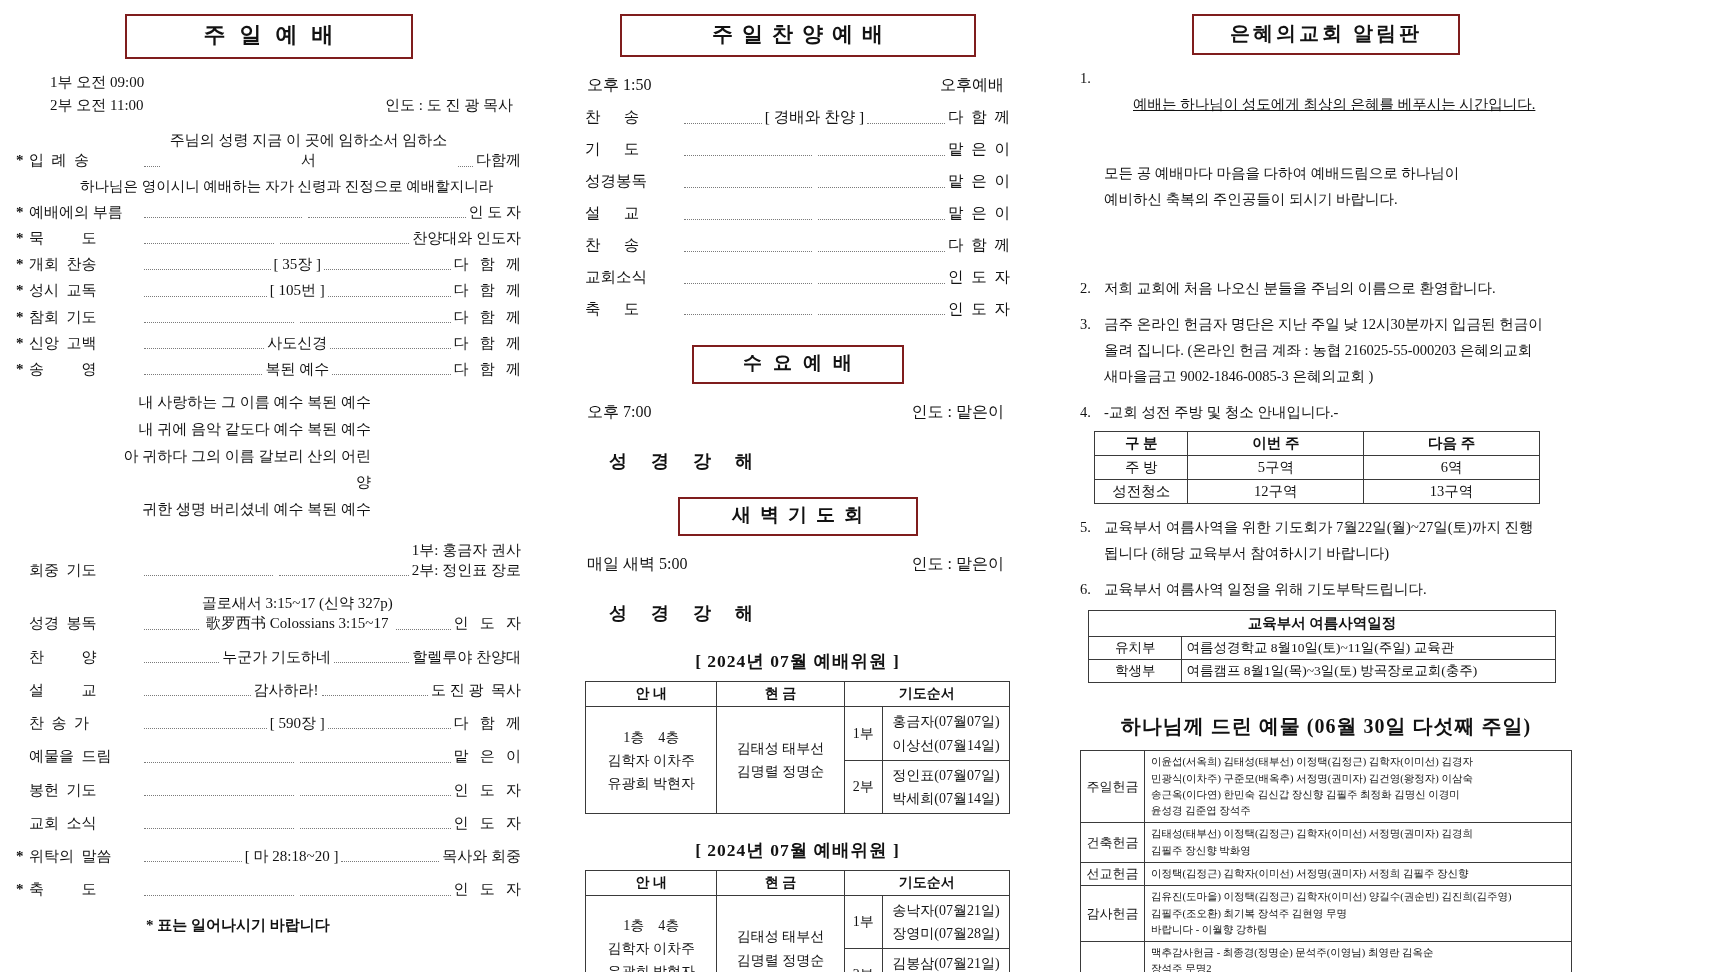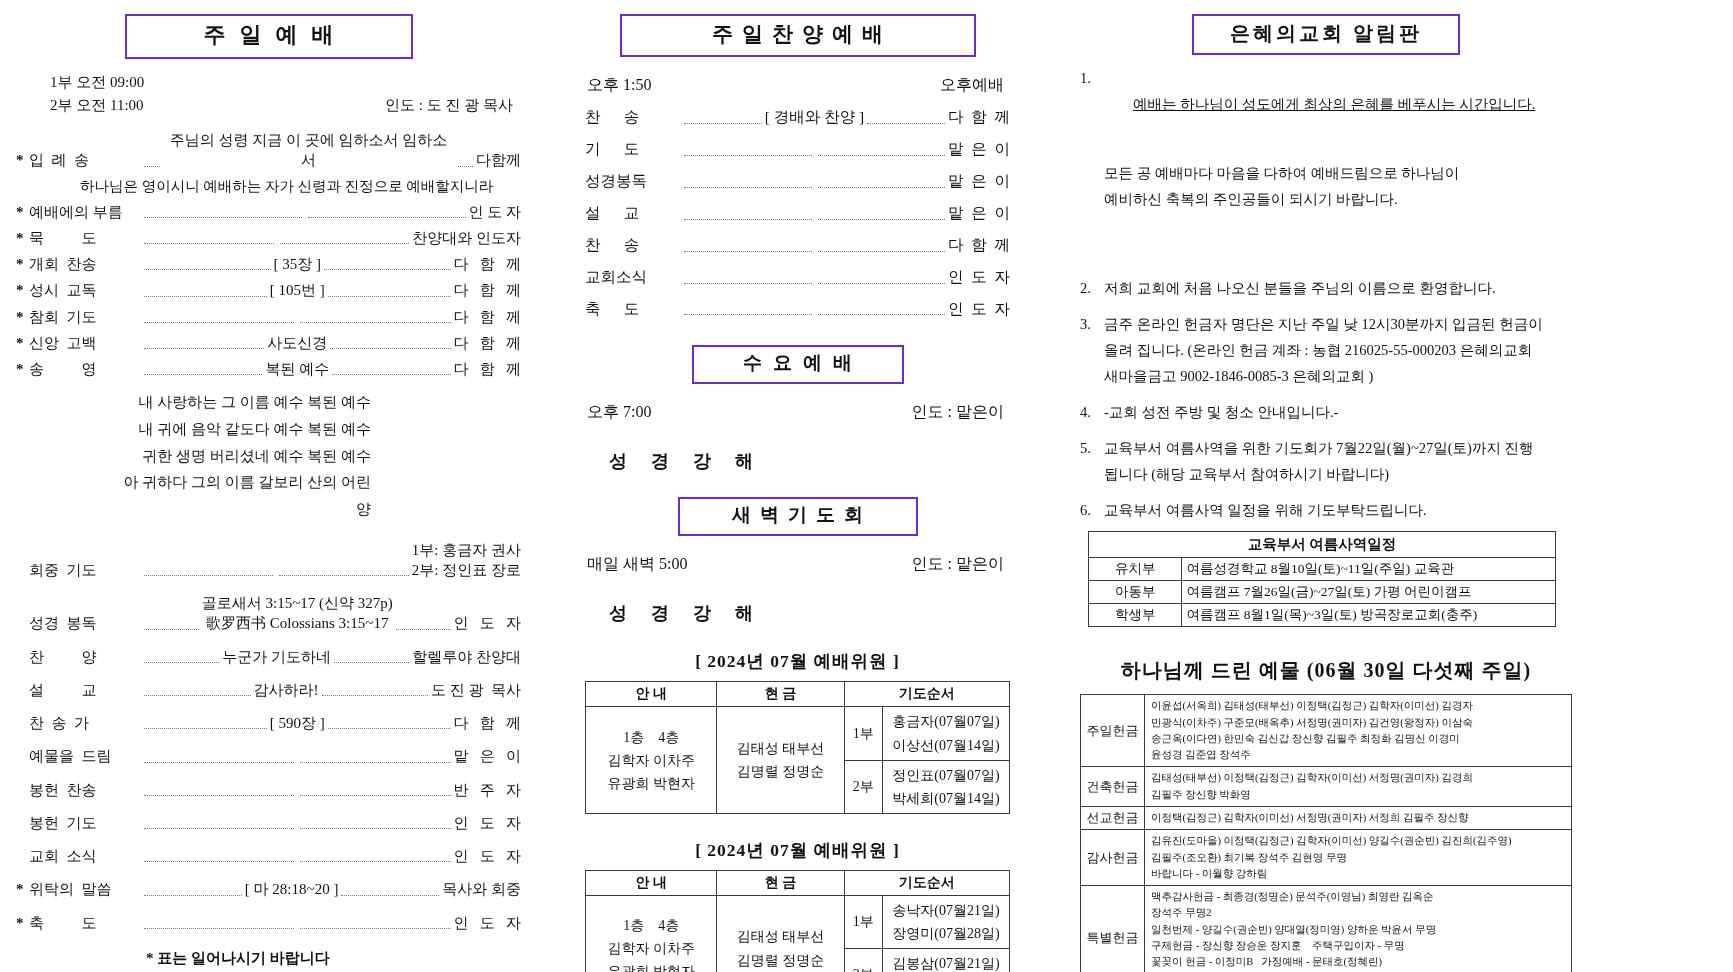--- a/index.html
+++ b/index.html
@@ -11,21 +11,21 @@
   }
   .page { display:flex; width:1733px; height:972px; padding:14px 10px 0 16px; }
 
   
   .col-left  { width:505px; flex:none; }
   .col-mid   { width:425px; flex:none; margin-left:64px; }
   .col-right { width:492px; flex:none; margin-left:70px; }
 
   
   .title-box {
-    border:2px solid #6d28d9; text-align:center; font-weight:bold;
+    border:2px solid #7f1d1d; text-align:center; font-weight:bold;
     margin:0 auto; background:#fff;
   }
   .tb-left   { width:288px; font-size:22px; letter-spacing:14px; text-indent:14px; padding:4px 0 7px; }
   .tb-praise { width:356px; font-size:21px; letter-spacing:9px;  text-indent:9px;  padding:4px 0 7px; }
   .tb-wed    { width:212px; font-size:19px; letter-spacing:11px; text-indent:11px; padding:3px 16px 6px; margin-top:26px; }
   .tb-dawn   { width:240px; font-size:19px; letter-spacing:9px;  text-indent:9px;  padding:3px 0 6px; margin-top:24px; }
   .tb-right  { width:268px; font-size:20px; letter-spacing:3px;  padding:4px 0 6px; }
 
   
   .left-header { display:flex; justify-content:space-between; align-items:flex-end;
@@ -178,23 +178,23 @@
           <span class="row-right">다   함   께</span>
         </div>
       </div>
 
     <div class="hymn">
 
         <div class="hymn-line">내 사랑하는 그 이름 예수 복된 예수</div>
 
         <div class="hymn-line">내 귀에 음악 같도다 예수 복된 예수</div>
 
+        <div class="hymn-line">아 귀하다 그의 이름 갈보리 산의 어린양</div>
+
         <div class="hymn-line">귀한 생명 버리셨네 예수 복된 예수</div>
-
-        <div class="hymn-line">아 귀하다 그의 이름 갈보리 산의 어린양</div>
       </div>
 
     <div class="rows-loose">
 
         <div class="worship-row">
           <span class="star"></span>
           <span class="row-label">회중  기도</span>
           <span class="leader"></span>
           <span class="row-center"></span>
           <span class="leader"></span>
@@ -241,28 +241,20 @@
 
         <div class="worship-row">
           <span class="star"></span>
           <span class="row-label">예물을  드림</span>
           <span class="leader"></span>
           <span class="row-center"></span>
           <span class="leader"></span>
           <span class="row-right">맡   은   이</span>
         </div>
 
-        <div class="worship-row">
-          <span class="star"></span>
-          <span class="row-label">봉헌  찬송</span>
-          <span class="leader"></span>
-          <span class="row-center"></span>
-          <span class="leader"></span>
-          <span class="row-right">반   주   자</span>
-        </div>
 
         <div class="worship-row">
           <span class="star"></span>
           <span class="row-label">봉헌  기도</span>
           <span class="leader"></span>
           <span class="row-center"></span>
           <span class="leader"></span>
           <span class="row-right">인   도   자</span>
         </div>
 
@@ -472,20 +464,44 @@
       <div class="body">금주 온라인 헌금자 명단은 지난 주일 낮 12시30분까지 입금된 헌금이
 올려 집니다. (온라인 헌금 계좌 : 농협 216025-55-000203 은혜의교회
 새마을금고 9002-1846-0085-3 은혜의교회 )</div>
     </div>
 
     <div class="notice">
       <span class="num">4.</span>
       <div class="body">-교회 성전 주방 및 청소 안내입니다.-</div>
     </div>
 
+    <table class="clean-table">
+      <colgroup>
+          <col style="width:21%">
+          <col style="width:39.5%">
+          <col style="width:39.5%">
+        </colgroup>
+      <tbody>
+        <tr>
+          <th>구  분</th>
+          <th>이번 주</th>
+          <th>다음 주</th>
+        </tr>
+        <tr>
+          <td>주  방</td>
+          <td>5구역</td>
+          <td>6역</td>
+        </tr>
+        <tr>
+          <td>성전청소</td>
+          <td>12구역</td>
+          <td>13구역</td>
+        </tr>
+      </tbody>
+    </table>
 
     <div class="notice">
       <span class="num">5.</span>
       <div class="body">교육부서 여름사역을 위한 기도회가 7월22일(월)~27일(토)까지 진행
 됩니다 (해당 교육부서 참여하시기 바랍니다)</div>
     </div>
 
     <div class="notice">
       <span class="num">6.</span>
       <div class="body">교육부서 여름사역 일정을 위해 기도부탁드립니다.</div>
@@ -496,24 +512,20 @@
           <col style="width:20%">
           <col style="width:80%">
         </colgroup>
       <tbody>
         <tr>
           <th colspan="2">교육부서 여름사역일정</th>
         </tr>
         <tr>
           <td>유치부</td>
           <td class="cell-left">여름성경학교 8월10일(토)~11일(주일) 교육관</td>
-        </tr>
-        <tr>
-          <td>아동부</td>
-          <td class="cell-left">여름캠프 7월26일(금)~27일(토) 가평 어린이캠프</td>
         </tr>
         <tr>
           <td>학생부</td>
           <td class="cell-left">여름캠프 8월1일(목)~3일(토) 방곡장로교회(충주)</td>
         </tr>
       </tbody>
     </table>
 
     <div class="offering-title">하나님께 드린 예물 (06월 30일 다섯째 주일)</div>
 

